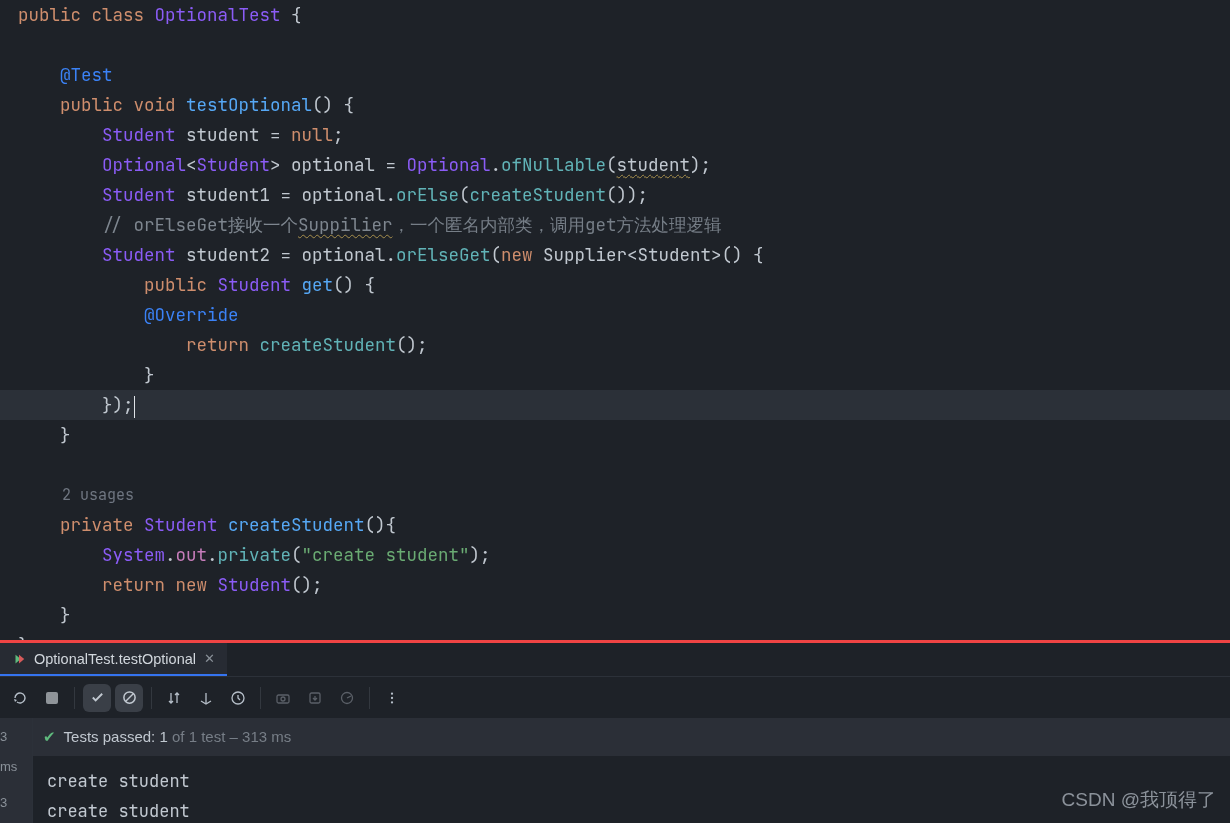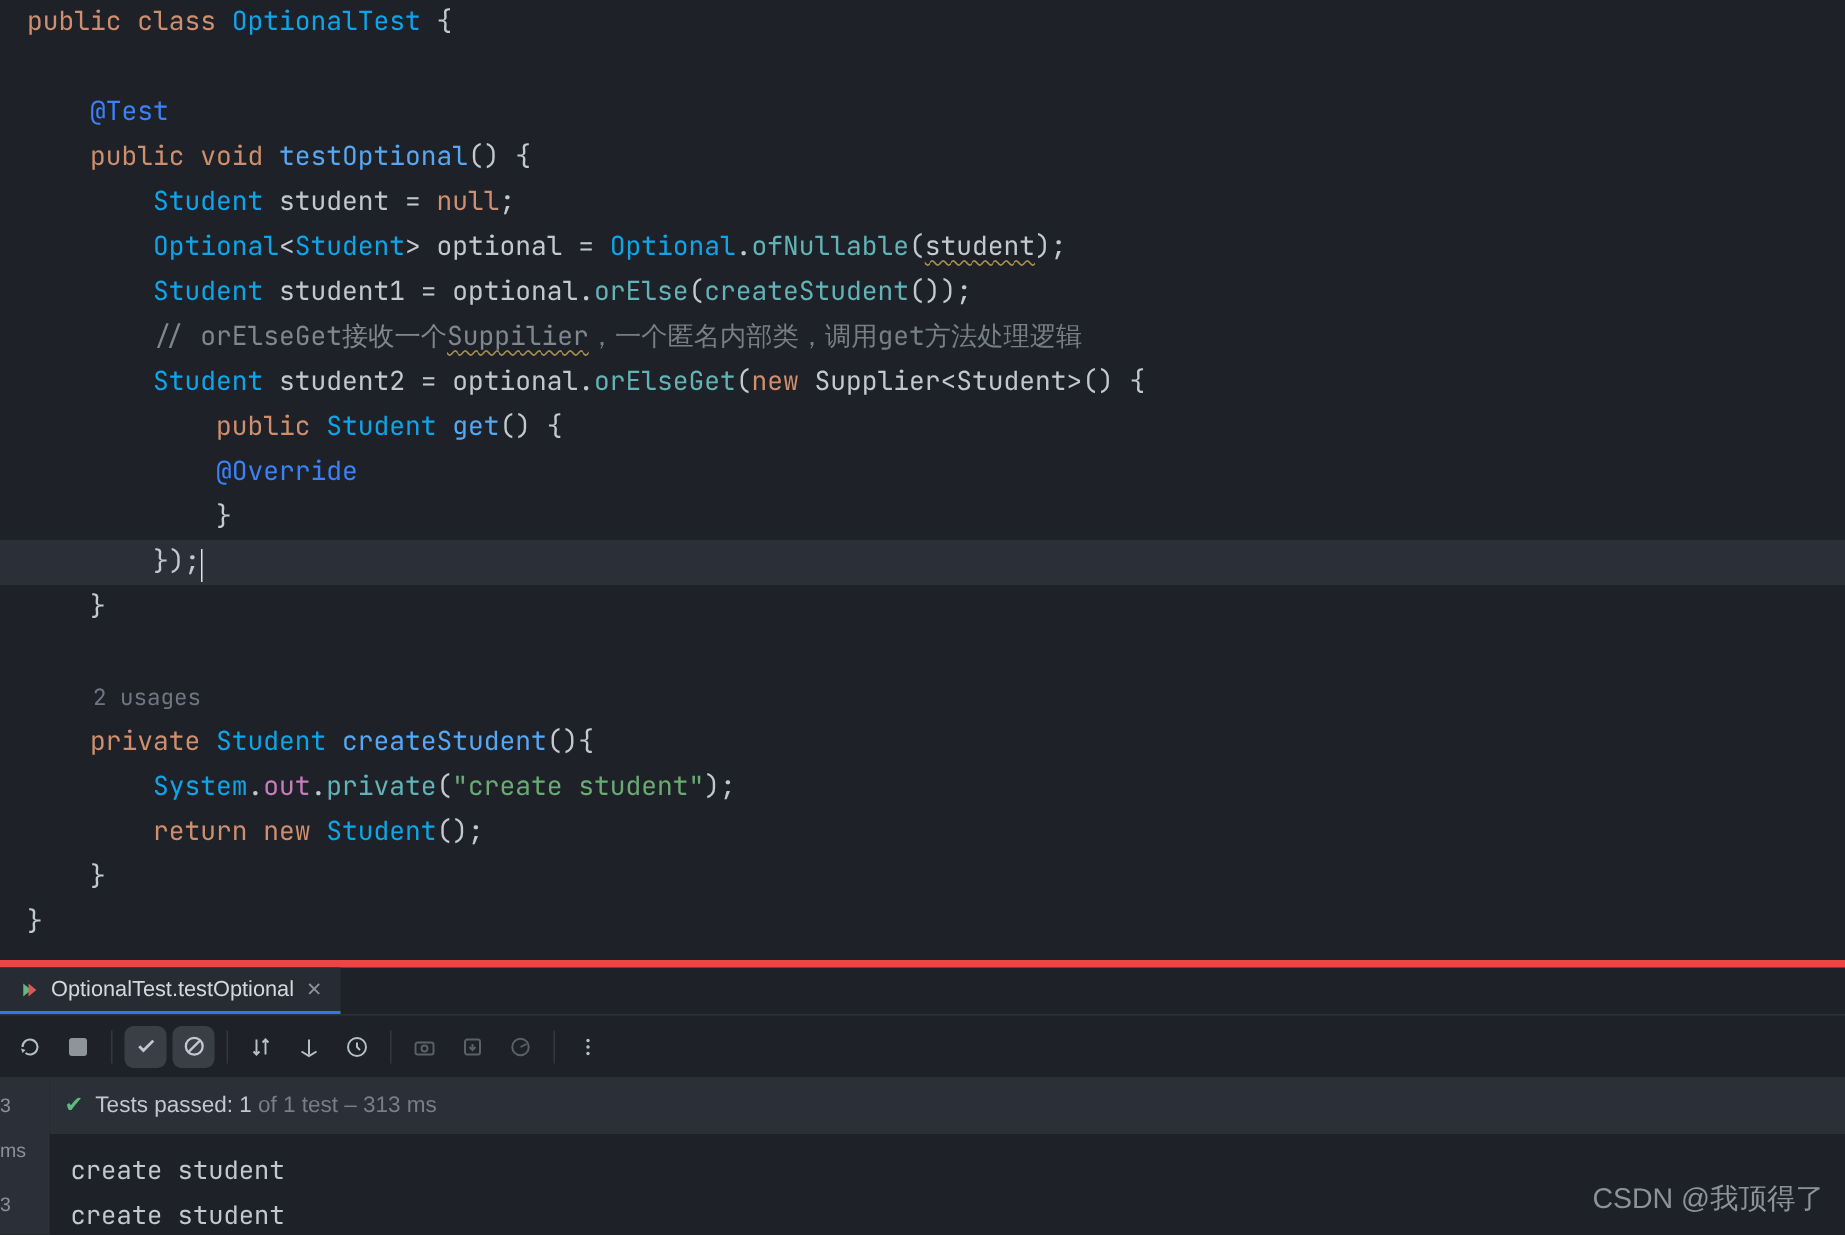--- a/index.html
+++ b/index.html
@@ -16,38 +16,38 @@
   .editor { height:640px; overflow:hidden; position:relative; }
   .line { white-space:pre; padding-left:18px; }
   .line.cursorLine { background:#2b3038; }
   .cursor {
     display:inline-block; width:1px; height:22px;
     background:#dfe3e8; vertical-align:text-bottom;
     position:relative; top:2px;
   }
   
   .kw   { color:#cf8e6d;text-align:center; }       
-  .type { color:#0ea5e9; }
+  .type { color:#8b5cf6; }
   .id   { color:#c1c8d0; }
   .ann  { color:#3b82f6; }       
   .mthd { color:#56a8f5; }       
   .mthc { color:#61b3b7; }       
   .fld  { color:#c77dbb; }       
   .str  { color:#6aab73; }       
   .cmt  { color:#7e868f; font-style:normal; }
   .cmt2 { color:#767e87;margin-top:15px; }
   .warnUnd { text-decoration: underline wavy #a78f4d 1px; text-underline-offset:3px; }
   .usage { color:#6f7681; font-size:15px; padding-left:62px; }
   .pun  { color:#c1c8d0; }
 
   
   .tabstrip {
     height:36px;
     display:flex; align-items:center;
-    border-top:5px solid #ef4444;
+    border-top:3px solid #ef4444;
     background:#1e2228;
   }
   .runTab {
     display:flex; align-items:center; gap:8px;
     height:100%; padding:0 12px;
     background:#272b33;
     border-bottom:2px solid #3574f0;
     color:#d2d7dd; font-size:14.5px;
     font-family:-apple-system, BlinkMacSystemFont, "Segoe UI", sans-serif;
   }
@@ -116,20 +116,21 @@
   <div class="line"> </div>
   <div class="line">    <span class="ann">@Test</span></div>
   <div class="line">    <span class="kw">public</span> <span class="kw">void</span> <span class="mthd">testOptional</span><span class="pun">() {</span></div>
   <div class="line">        <span class="type">Student</span> <span class="id">student</span><span class="pun"> = </span><span class="kw">null</span><span class="pun">;</span></div>
   <div class="line">        <span class="type">Optional</span><span class="pun">&lt;</span><span class="type">Student</span><span class="pun">&gt;</span> <span class="id">optional</span><span class="pun"> = </span><span class="type">Optional</span><span class="pun">.</span><span class="mthc">ofNullable</span><span class="pun">(</span><span class="id warnUnd">student</span><span class="pun">);</span></div>
   <div class="line">        <span class="type">Student</span> <span class="id">student1</span><span class="pun"> = optional.</span><span class="mthc">orElse</span><span class="pun">(</span><span class="mthc">createStudent</span><span class="pun">());</span></div>
   <div class="line">        <span class="cmt">// orElseGet接收一个</span><span class="cmt warnUnd">Suppilier</span><span class="cmt2">，一个匿名内部类，调用get方法处理逻辑</span></div>
   <div class="line">        <span class="type">Student</span> <span class="id">student2</span><span class="pun"> = optional.</span><span class="mthc">orElseGet</span><span class="pun">(</span><span class="kw">new</span><span class="pun"> Supplier&lt;Student&gt;() {</span></div>
   <div class="line">            <span class="kw">public</span> <span class="type">Student</span> <span class="mthd">get</span><span class="pun">() {</span></div>
   <div class="line">            <span class="ann">@Override</span></div>
+  <div class="line">                <span class="kw">return</span> <span class="mthc">createStudent</span><span class="pun">();</span></div>
   <div class="line">            <span class="pun">}</span></div>
   <div class="line cursorLine">        <span class="pun">});</span><span class="cursor"></span></div>
   <div class="line">    <span class="pun">}</span></div>
   <div class="line"> </div>
   <div class="line usage">2 usages</div>
   <div class="line">    <span class="kw">private</span> <span class="type">Student</span> <span class="mthd">createStudent</span><span class="pun">(){</span></div>
   <div class="line">        <span class="type">System</span><span class="pun">.</span><span class="fld">out</span><span class="pun">.</span><span class="mthc">private</span><span class="pun">(</span><span class="str">"create student"</span><span class="pun">);</span></div>
   <div class="line">        <span class="kw">return</span> <span class="kw">new</span> <span class="type">Student</span><span class="pun">();</span></div>
   <div class="line">    <span class="pun">}</span></div>
   <div class="line"><span class="pun">}</span></div>

